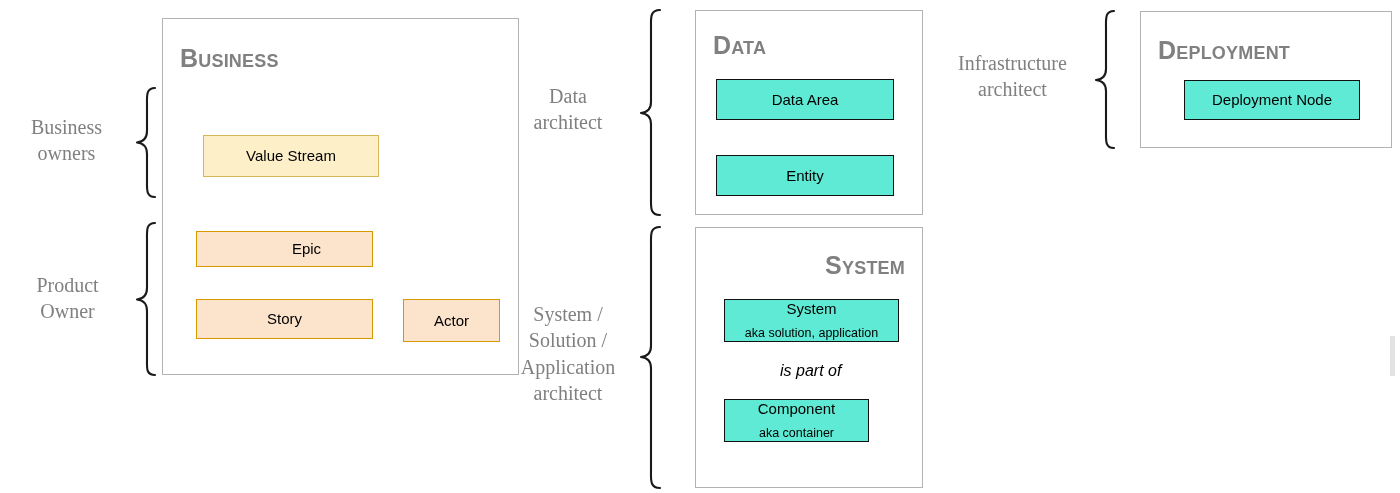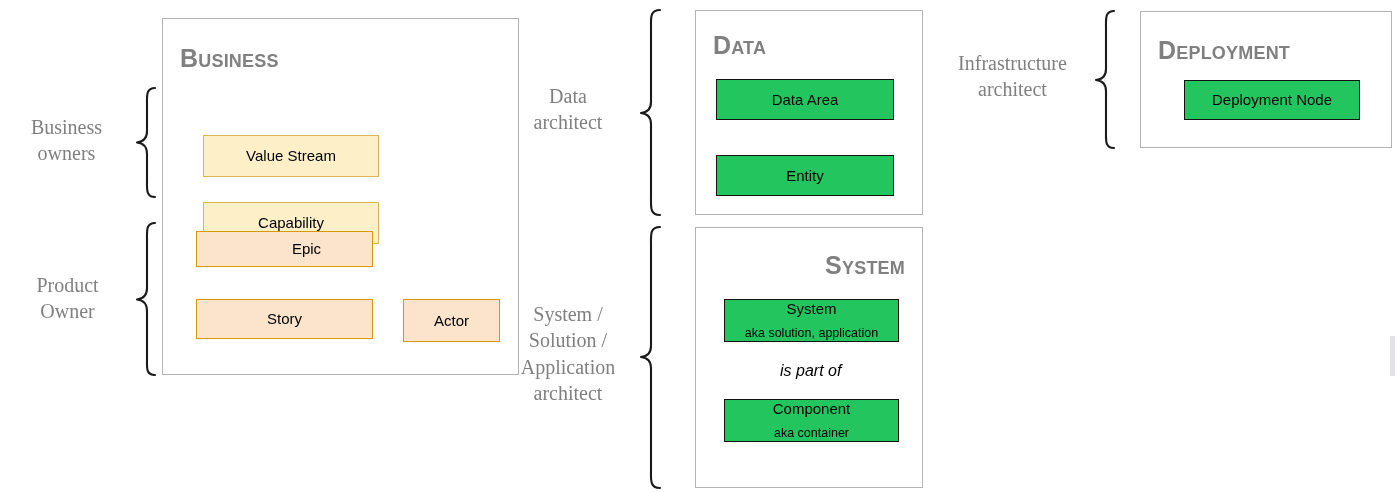--- a/index.html
+++ b/index.html
@@ -59,21 +59,21 @@
   .node.yellow {
     background: #fdefc8;
     border: 1.6px solid #d6b656;
     margin-top: 47px;
   }
   .node.orange {
     background: #fce3cb;
     border: 1.6px solid #d79b00;
   }
   .node.plain {
-    background: #22c55e;
+    background: #5eead4;
     border: 1.8px solid #111111;
   }
 
   
   .role-label {
     position: absolute;
     color: #808080;
     font-size: 20px;
     line-height: 1.32;
     text-align: center;
@@ -168,23 +168,20 @@
     </g>
   </svg>
 
   <div class="section-box" style="left:162px; top:18px; width:357px; height:357px;"></div>
   <div class="section-title" style="left:180px; top:46px;">Business</div>
 
   <div class="node yellow" style="left:203px; top:88px; width:176px; height:42px;">
     <span>Value Stream</span>
   </div>
 
-  <div class="node yellow" style="left:203px; top:155px; width:176px; height:42px;">
-    <span>Capability</span>
-  </div>
 
   <div class="node orange" style="left:196px; top:231px; width:177px; height:36px;padding-left:44px;">
     <span>Epic</span>
   </div>
 
   <div class="node orange" style="left:196px; top:299px; width:177px; height:40px;">
     <span>Story</span>
   </div>
 
   <div class="node orange" style="left:403px; top:299px; width:97px; height:43px;">
@@ -205,21 +202,21 @@
   <div class="section-box" style="left:695px; top:227px; width:228px; height:261px;"></div>
   <div class="section-title align-right" style="left:695px; top:253px; width:210px;">System</div>
 
   <div class="node plain" style="left:724px; top:299px; width:175px; height:43px;">
     <span>System</span>
     <span class="sub">aka solution, application</span>
   </div>
 
   <div class="edge-label" style="left:777px; top:362px;">is part of</div>
 
-  <div class="node plain" style="left:724px; top:399px; width:175px; height:43px;">
+  <div class="node plain" style="left:724px; top:399px; width:145px; height:43px;">
     <span>Component</span>
     <span class="sub">aka container</span>
   </div>
 
   <div class="section-box" style="left:1140px; top:11px; width:252px; height:137px;"></div>
   <div class="section-title" style="left:1158px; top:38px;">Deployment</div>
 
   <div class="node plain" style="left:1184px; top:80px; width:176px; height:40px;text-align:right;">
     <span>Deployment Node</span>
   </div>

